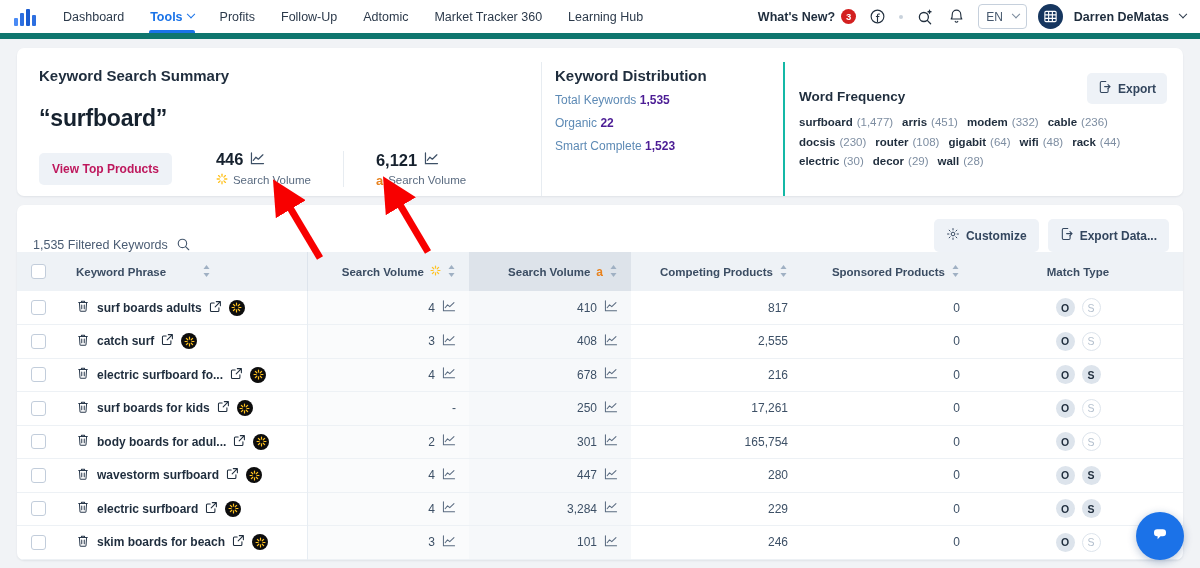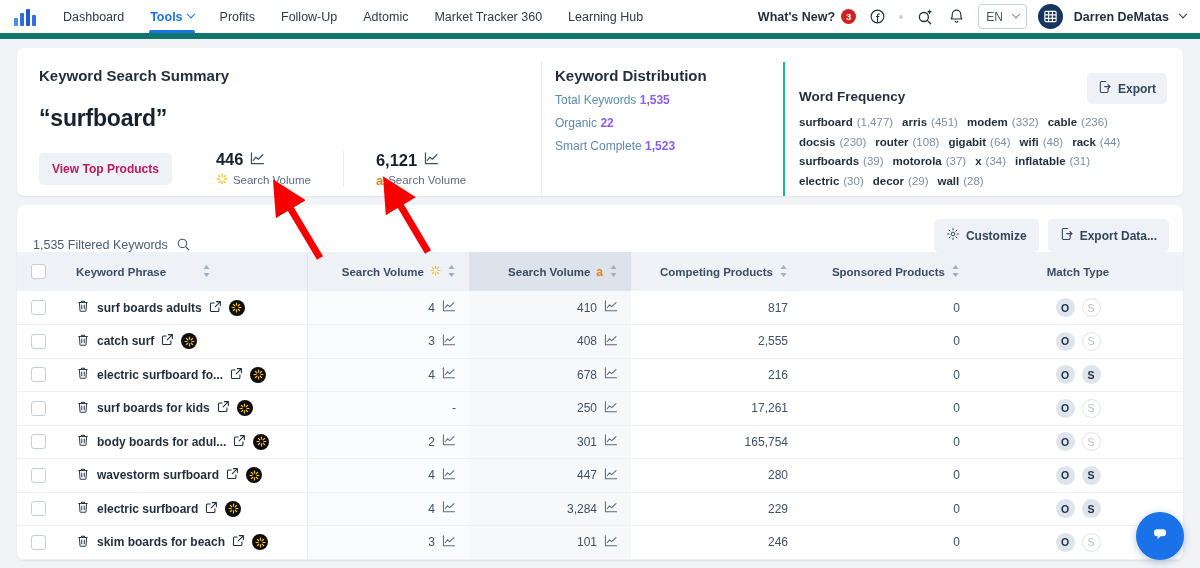--- a/index.html
+++ b/index.html
@@ -72,21 +72,21 @@
     border: none; border-radius: 5px; padding: 9px 13px; cursor: pointer;
   }
   .metric { margin-left: 44px; }
   .metric.second { margin-left: 32px; padding-left: 32px; border-left: 1px solid #e7ecf1; }
   .metric-top { display: flex; align-items: center; gap: 7px; }
   .metric-val { font-size: 16.5px; font-weight: 700; color: #16212e; }
   .metric-sub { display: flex; align-items: center; gap: 5px; margin-top: 4px; font-size: 11.5px; color: #5a6b80; }
 
   .sum-col-2 { width: 243px; padding: 5px 10px 0 13px; border-right: 2px solid #14b8a6; }
   .dist-line { font-size: 12px; color: #5d8ab5; margin-top: 9px; }
-  .dist-line b { color: #8b5cf6; font-weight: 700; }
+  .dist-line b { color: #4c1d95; font-weight: 700; }
   .dist-line:first-of-type { margin-top: 13px; }
 
   .sum-col-3 { flex: 1; padding: 11px 16px 0 14px; position: relative; }
   .wf-head { display: flex; align-items: flex-end; justify-content: space-between; }
   .btn-export {
     background: #eef2f7; color: #33465e; font-size: 12px; font-weight: 600;
     border: none; border-radius: 5px; padding: 7px 11px; display: flex;
     align-items: center; gap: 6px; cursor: pointer;
   }
   .wf-rows { margin-top: 13px; }
@@ -326,26 +326,20 @@
             <span class="wf-term">cable</span><span class="wf-count">(236)</span>
           </div>
           <div class="wf-row">
             <span class="wf-term">docsis</span><span class="wf-count">(230)</span>
             <span class="wf-term">router</span><span class="wf-count">(108)</span>
             <span class="wf-term">gigabit</span><span class="wf-count">(64)</span>
             <span class="wf-term">wifi</span><span class="wf-count">(48)</span>
             <span class="wf-term">rack</span><span class="wf-count">(44)</span>
           </div>
           <div class="wf-row">
-            <span class="wf-term">surfboards</span><span class="wf-count">(39)</span>
-            <span class="wf-term">motorola</span><span class="wf-count">(37)</span>
-            <span class="wf-term">x</span><span class="wf-count">(34)</span>
-            <span class="wf-term">inflatable</span><span class="wf-count">(31)</span>
-          </div>
-          <div class="wf-row">
             <span class="wf-term">electric</span><span class="wf-count">(30)</span>
             <span class="wf-term">decor</span><span class="wf-count">(29)</span>
             <span class="wf-term">wall</span><span class="wf-count">(28)</span>
           </div>
         </div>
       </div>
     </div>
 
     <div class="card table-card">
       <div class="table-toolbar">

